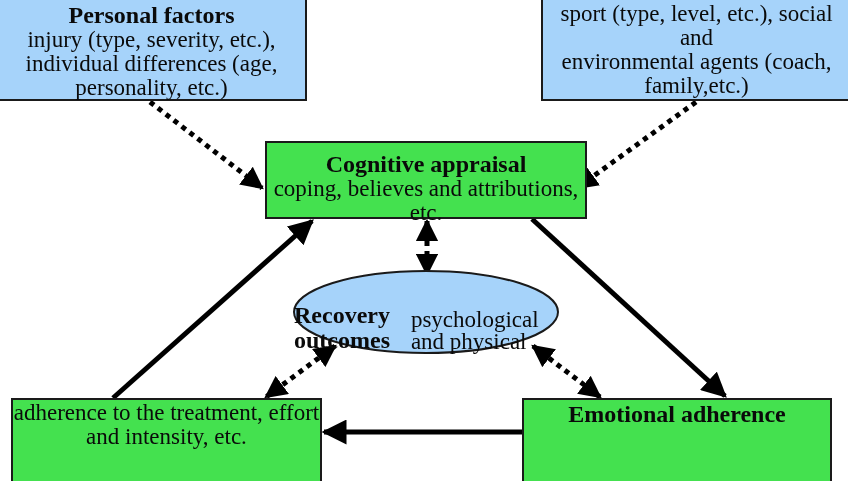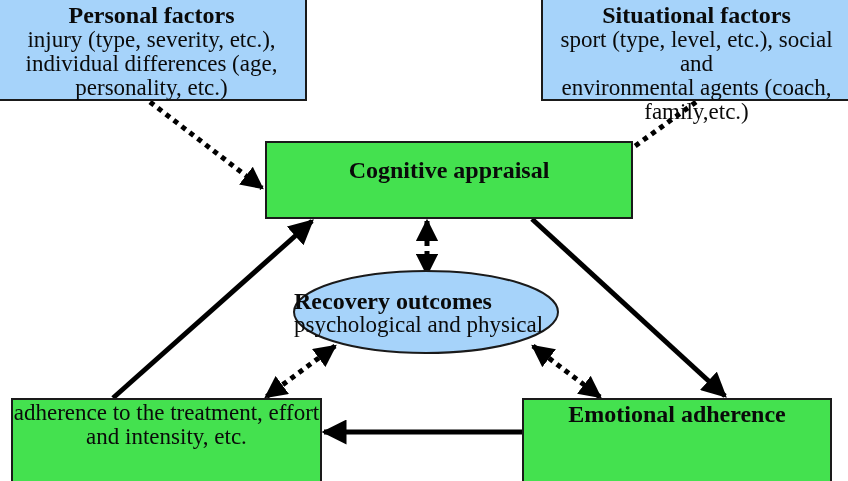--- a/index.html
+++ b/index.html
@@ -6,26 +6,26 @@
     body { width: 848px; height: 481px; position: relative; overflow: hidden;
            font-family: "Liberation Serif", "DejaVu Serif", serif; color: #0a0a0a; }
     .box { position: absolute; box-sizing: border-box; border: 2px solid #1a1a1a;
            text-align: center; display: flex; flex-direction: column; align-items: center; }
     .blue { background: #a6d3fa; }
     .green { background: #44e14f; }
     .title { font-weight: bold; font-size: 24px; line-height: 26px; }
     .sub { font-size: 23px; line-height: 24px; white-space: pre-line; }
     #personal { left: -2px; top: -2px; width: 309px; height: 103px; padding-top: 2px; border-left: none; }
     #situational { left: 541px; top: -2px; width: 309px; height: 103px; padding-top: 2px; border-right: none; }
-    #cognitive { left: 265px; top: 141px; width: 368px; height: 78px; padding-top: 14px; }
+    #cognitive { left: 265px; top: 141px; width: 322px; height: 78px; padding-top: 8px; }
     #behavioral { left: 11px; top: 398px; width: 311px; height: 86px; padding-top: 1px; }
     #emotional { left: 522px; top: 398px; width: 310px; height: 86px; padding-top: 1px; }
     #arrows { position: absolute; left: 0; top: 0; }
     #recovery { position: absolute; left: 294px; top: 271px; width: 264px; height: 82px;
-                display: flex; flex-direction: column; align-items: flex-start; justify-content: center; }
+                display: flex; flex-direction: row; align-items: flex-end; justify-content: center; }
     #recovery .title { line-height: 25px; }
     #recovery .sub { line-height: 22px; font-family: Liberation Serif, serif; }
   </style>
 </head>
 <body>
 
 <svg id="arrows" width="848" height="481">
   <defs>
     <marker id="ah" viewBox="0 0 10 10" refX="9" refY="5" markerWidth="5" markerHeight="5" orient="auto-start-reverse" markerUnits="strokeWidth">
       <path d="M0,0 L10,5 L0,10 z" fill="#000"></path>
@@ -55,28 +55,29 @@
 </svg>
 
 <div class="box blue" id="personal" style="background: rgb(166, 211, 250);">
   <div class="title">Personal factors</div>
   <div class="sub">injury (type, severity, etc.),
 individual differences (age,
 personality, etc.)</div>
 </div>
 
 <div class="box blue" id="situational" style="background: rgb(166, 211, 250);">
-  <div class="title">Situational factors</div>
   <div class="sub">sport (type, level, etc.), social and
 environmental agents (coach,
 family,etc.)</div>
 </div>
 
 <div class="box green" id="cognitive" style="background: rgb(68, 225, 79);">
   <div class="title">Cognitive appraisal</div>
+  <div class="sub">coping, believes and attributions,
+etc.</div>
 </div>
 
 <div id="recovery">
   <div class="title">Recovery outcomes</div>
   <div class="sub">psychological and physical</div>
 </div>
 
 <div class="box green" id="behavioral" style="background: rgb(68, 225, 79);">
   <div class="sub">adherence to the treatment, effort
 and intensity, etc.</div>

